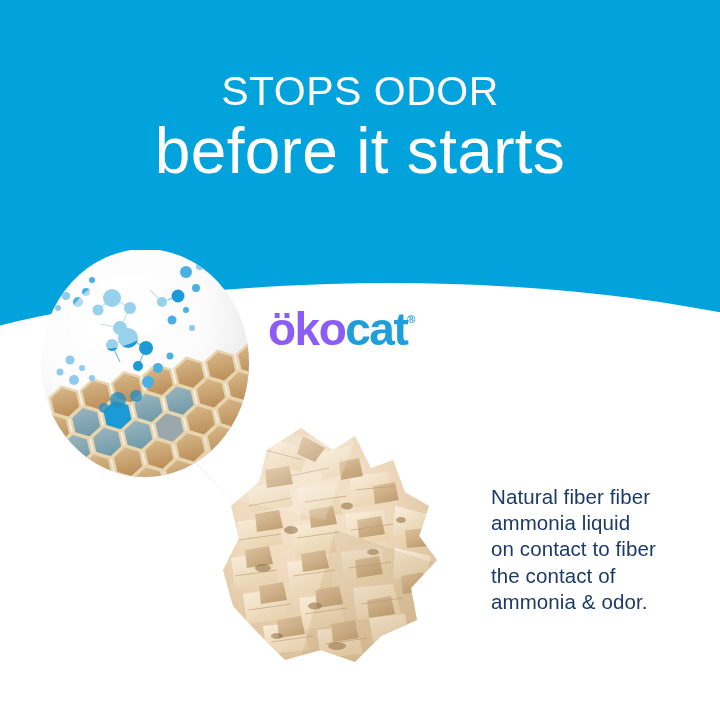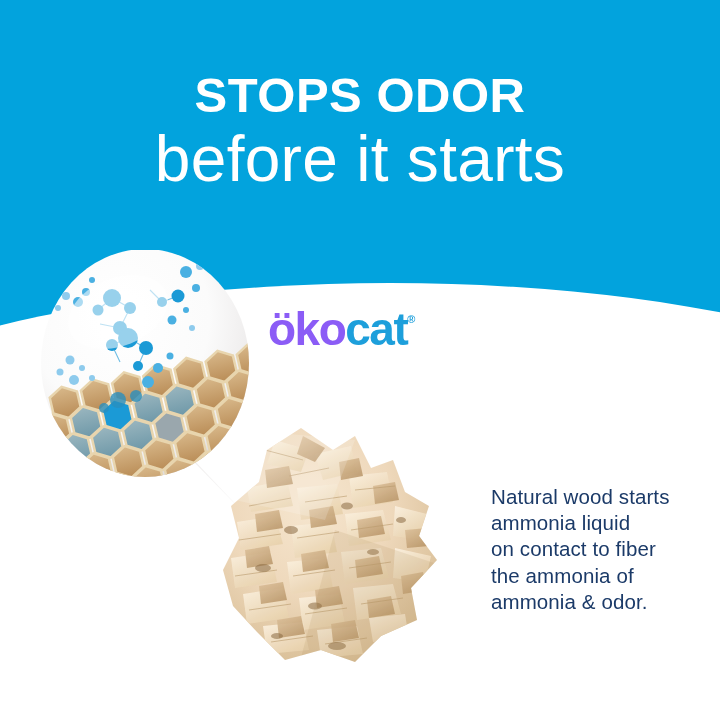--- a/index.html
+++ b/index.html
@@ -30,22 +30,22 @@
 
   
   .headline{
     position:absolute;left:0;top:0;width:720px;
     text-align:center;
     color:#ffffff;
     user-select:none;
   }
   .headline .line1{
     margin-top:70px;
-    font-size:49px;
-    font-weight:bold;
+    font-size:41px;
+    font-weight:normal;
     letter-spacing:0.5px;
     line-height:1.05;
   }
   .headline .line2{
     margin-top:4px;
     font-size:64px;
     font-weight:300;
     letter-spacing:0.3px;
     line-height:1.08;
   }
@@ -350,20 +350,20 @@
         <path d="M40 20 L150 30 L120 110 L30 90 Z" fill="#ffffff" opacity="0.17"></path>
       </g>
     </svg>
   </div>
 
   <div class="logo">
     <span class="oko">öko</span><span class="cat">cat</span><span class="reg">®</span>
   </div>
 
   <div class="body-copy">
-    <div>Natural wood starts</div>
+    <div>Natural fiber fiber</div>
     <div>ammonia liquid</div>
     <div>on contact to fiber</div>
-    <div>the ammonia of</div>
+    <div>the contact of</div>
     <div>ammonia &amp; odor.</div>
   </div>
 
 </div>
 
 </body></html>

